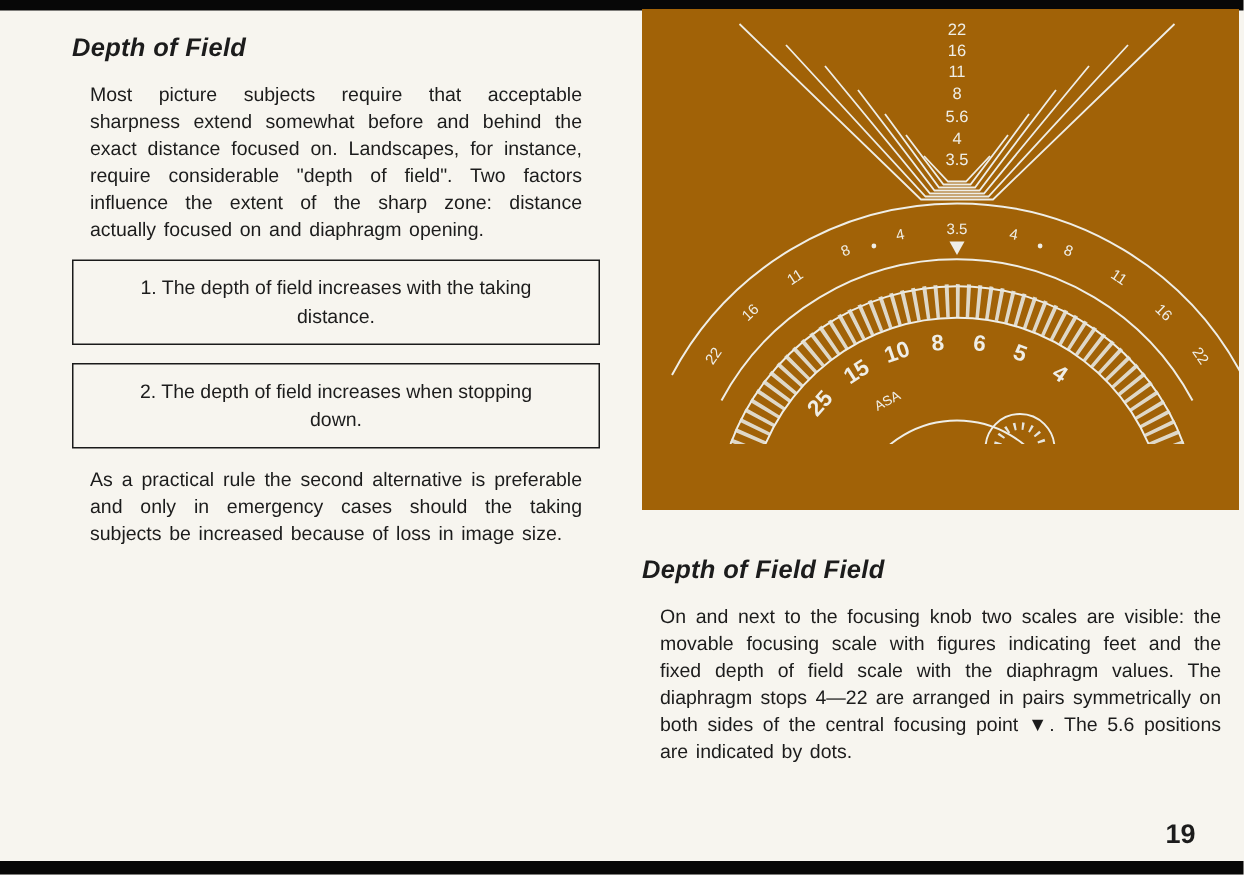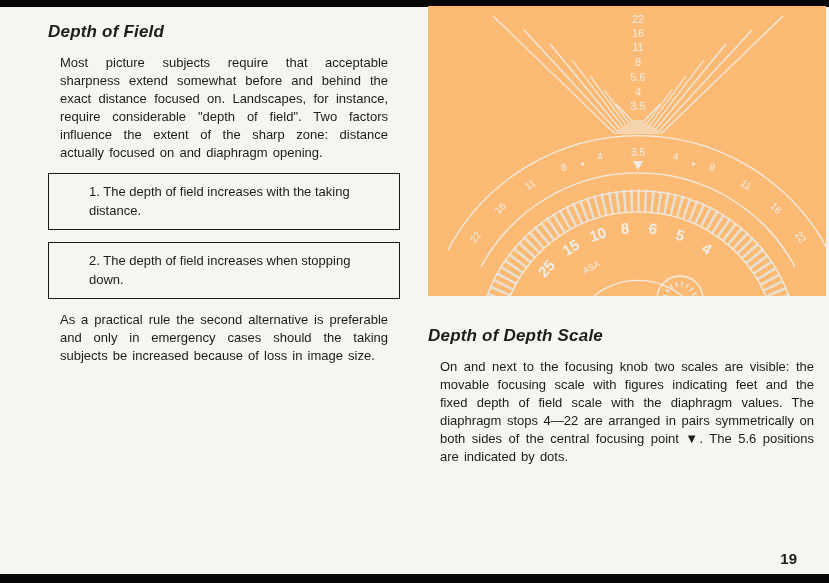--- a/index.html
+++ b/index.html
@@ -11,25 +11,25 @@
   .bar{position:absolute;left:0;width:100%;background:#070707}
   .bar.top{top:0;height:7px}
   .bar.bottom{bottom:0;height:9px}
 
   .left-col{position:absolute;left:48px;top:22px;width:352px}
   .right-col{position:absolute;left:428px;top:6px;width:398px}
 
   .heading{font-style:italic;font-weight:bold;font-size:17px;margin:0 0 12px;letter-spacing:.2px}
   p.body{font-size:13px;line-height:1.38;text-align:justify;margin:0 12px 11px;word-spacing:1.5px}
   .rulebox{
-    border:1.5px solid #1a1a1a;padding:8px 40px;margin:4px 0 12px;
-    font-size:13px;line-height:1.5;
+    border:1.5px solid #1a1a1a;padding:8px 26px;margin:4px 0 12px;
+    text-align:center;font-size:13px;line-height:1.5;
   }
-  .illustration{width:398px;height:290px;background:#fdba74;margin:0 0 30px;overflow:hidden}
-  .page-number{position:absolute;right:32px;bottom:16px;font-weight:bold;font-size:15px}
+  .illustration{width:398px;height:334px;background:#a16207;margin:0 0 30px;overflow:hidden}
+  .page-number{position:absolute;right:32px;bottom:16px;font-weight:bold;font-size:18px}
 
   svg text{fill:#efeee7;font-family:"Liberation Sans", sans-serif}
 </style>
 </head>
 <body>
 
 <div class="bar top"></div>
 <div class="bar bottom"></div>
 
 <div class="left-col">
@@ -108,17 +108,17 @@
           <text x="276" y="247.2" transform="rotate(34 276 247.2)">4</text>
         </g>
 
         <text x="157" y="268" font-size="9" transform="rotate(-28 157 268)">ASA</text>
         <circle cx="252" cy="293" r="23" stroke="#efeee7" stroke-width="1.3" fill="none"></circle>
         <circle cx="252" cy="293" r="15" stroke="#e6e5de" stroke-width="5" fill="none" stroke-dasharray="1.5 4"></circle>
       </g>
     </svg>
   </div>
 
-  <h2 class="heading">Depth of Depth Scale</h2>
+  <h2 class="heading">Depth of Field Field</h2>
   <p class="body">On and next to the focusing knob two scales are visible: the movable focusing scale with figures indicating feet and the fixed depth of field scale with the diaphragm values. The diaphragm stops 4—22 are arranged in pairs symmetrically on both sides of the central focusing point ▼. The 5.6 positions are indicated by dots.</p>
 </div>
 
 <div class="page-number">19</div>
 
 </body></html>

